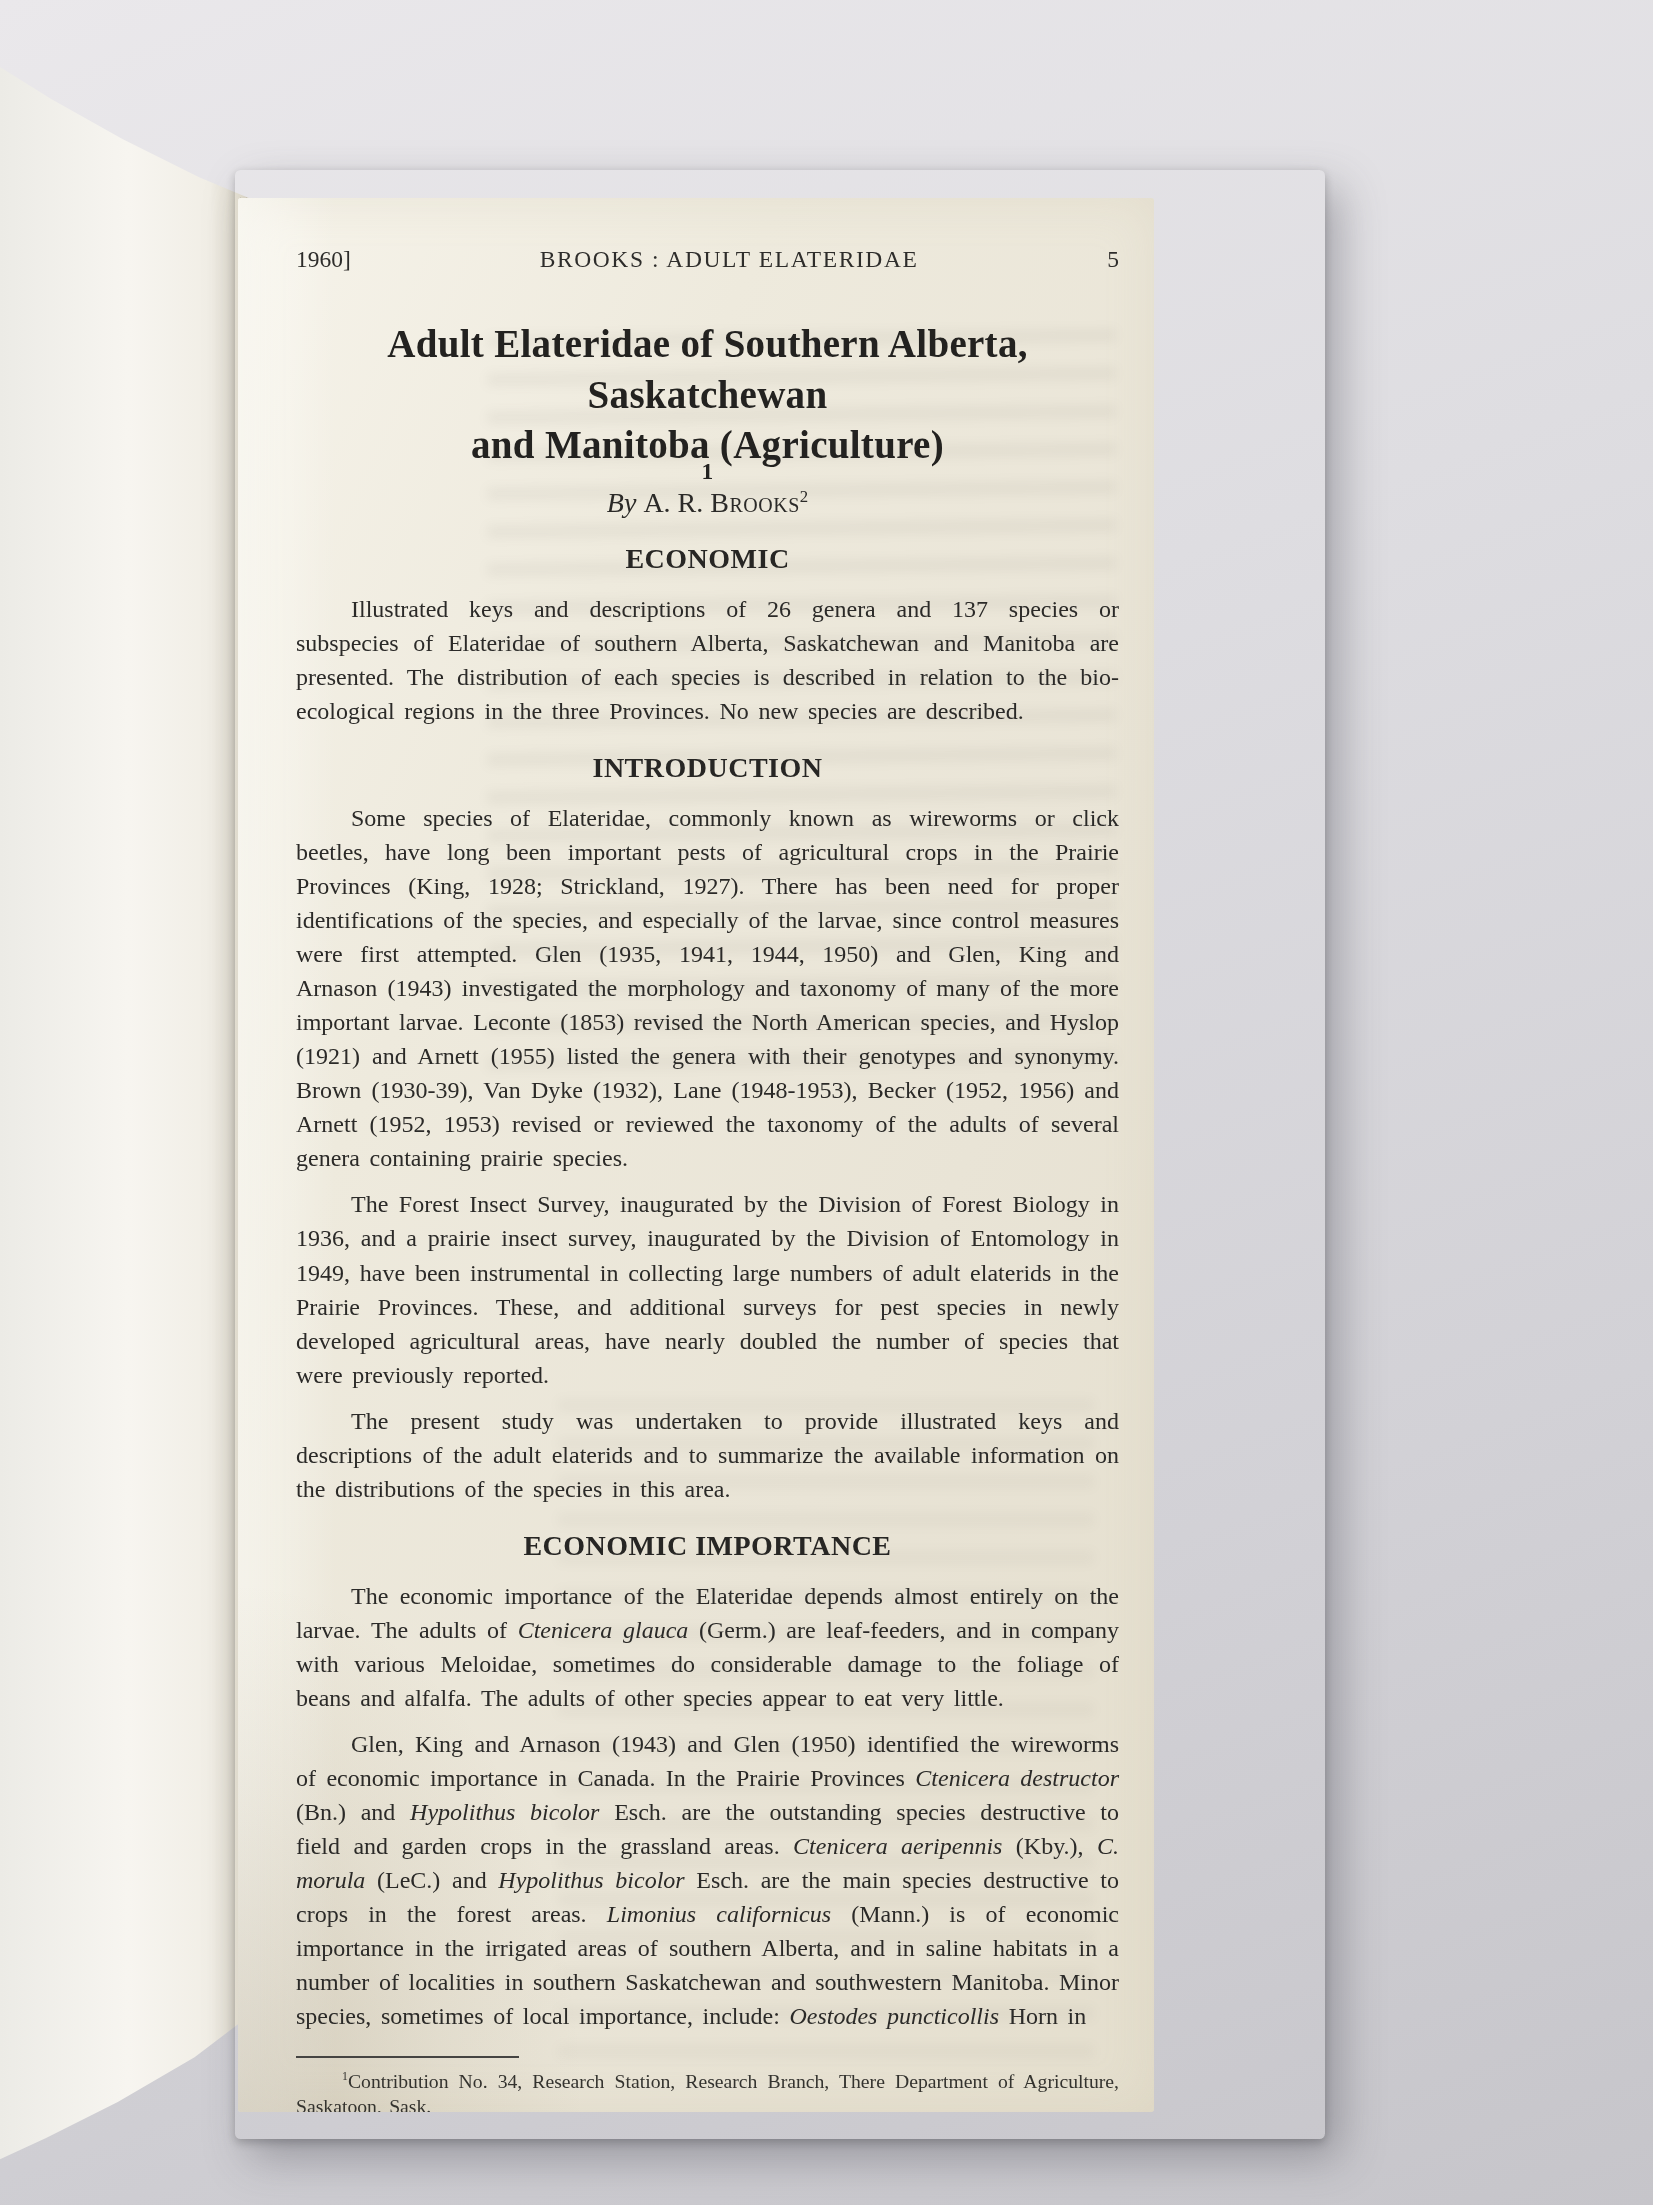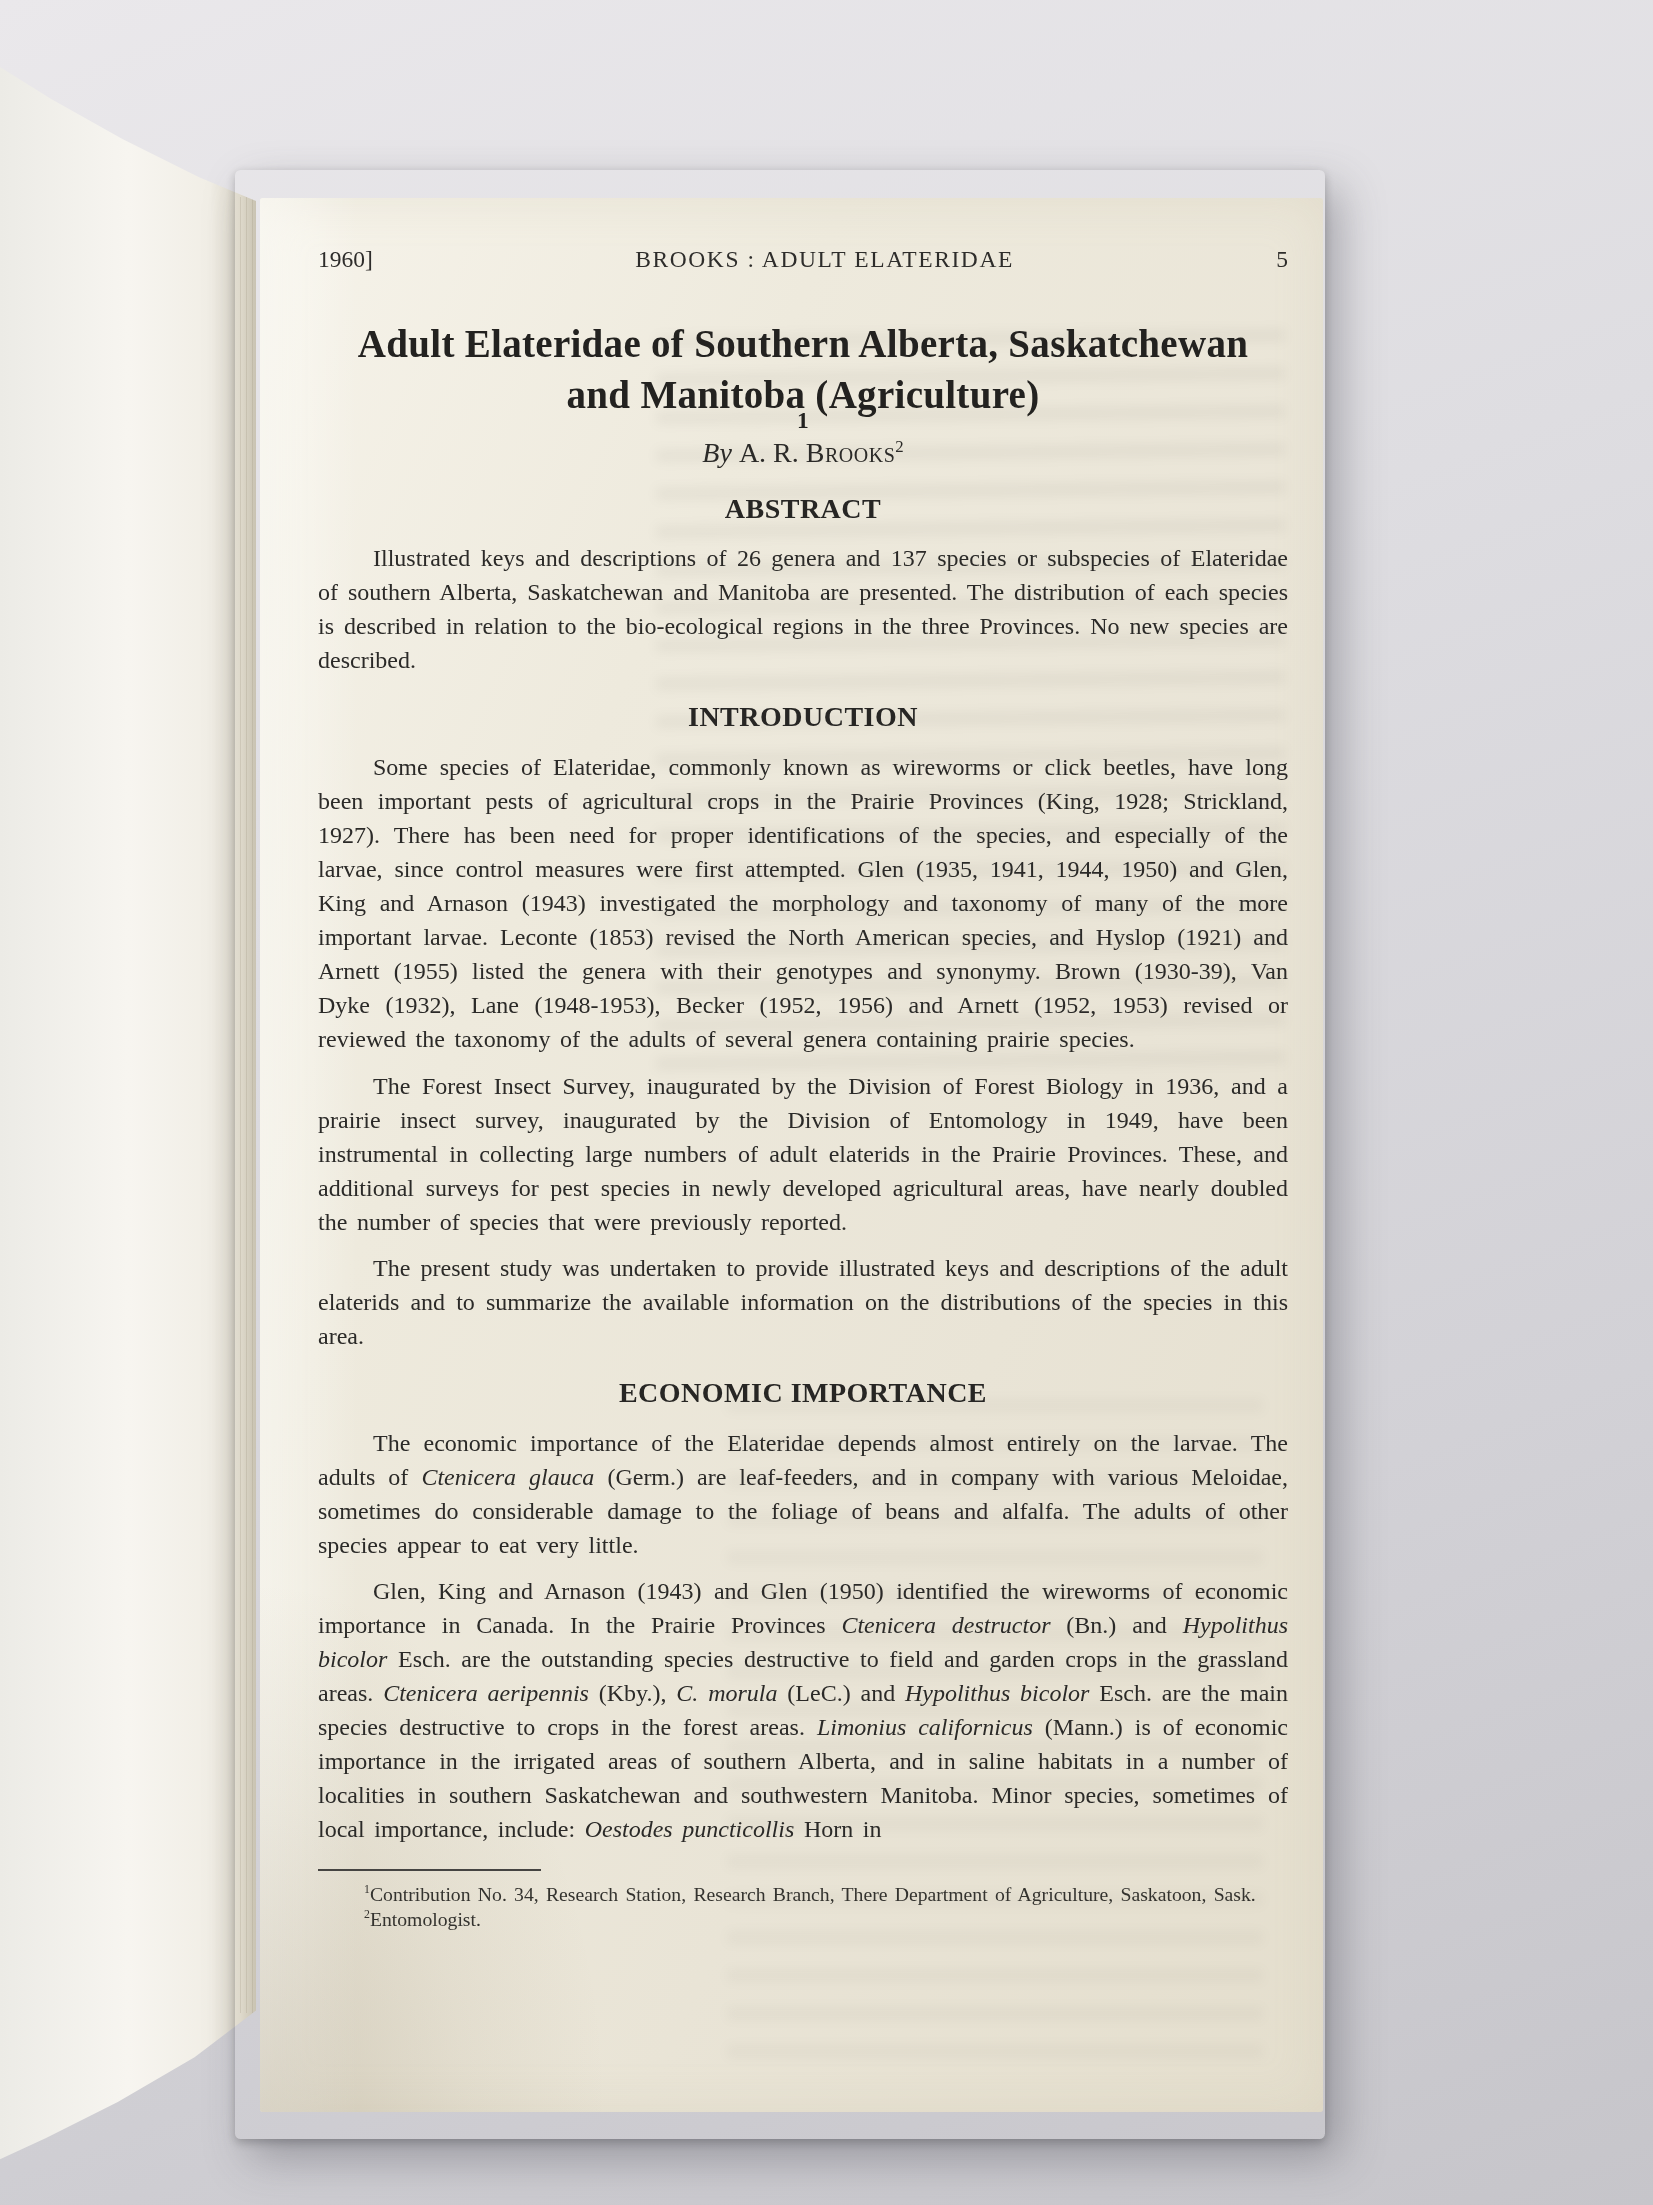--- a/index.html
+++ b/index.html
@@ -25,21 +25,21 @@
   
   .book-cover {
     position:absolute; left:235px; top:170px; width:1090px; height:1969px;
     background:linear-gradient(125deg,#4a67533 0%,transparent 45%),
                linear-gradient(115deg,#416050 0%,#2b4a39 35%,#1e3b2c 70%,#152e20 100%);
     border-radius:5.5px;
     box-shadow:14.2px 18.6px 44px rgba(70,70,82,0.38), 0 3.3px 9.8px rgba(0,0,0,0.22);
   }
   
   .page {
-    position:absolute; left:260px; top:198px; width:1063px; height:1914px;
+    position:absolute; left:238px; top:198px; width:916px; height:1914px;
     background:linear-gradient(115deg,#f6f3ea 0%,#eeeadd 30%,#e9e4d6 65%,#e4decd 100%);
     border-radius:2.7px; overflow:hidden;
     box-shadow:inset 0 0 49px rgba(190,178,148,0.18);
     color:#2b2a28;
   }
   .page-curl {
     position:absolute; left:0; bottom:0; width:350px; height:536px;
     background:radial-gradient(ellipse at 0% 100%,rgba(122,106,74,0.22) 0%,rgba(122,106,74,0.07) 42%,rgba(122,106,74,0) 70%);
     pointer-events:none;
   }
@@ -122,21 +122,21 @@
         <span>Adult Elateridae of Southern Alberta, Saskatchewan</span>
         <span>
             <span>and Manitoba (Agriculture)</span>
             <span class="seg-sup">1</span>
           </span>
       </h1>
 
       <div class="byline"><span class="seg-i">By </span><span>A. R. </span><span class="seg-sc">Brooks</span><span class="seg-sup">2</span></div>
 
 
-      <h2 class="section-heading first">ABSTRACT</h2>
+      <h2 class="section-heading first">ECONOMIC</h2>
       <p class="body indent">Illustrated keys and descriptions of 26 genera and 137 species or subspecies of Elateridae of southern Alberta, Saskatchewan and Manitoba are presented.  The distribution of each species is described in relation to the bio-ecological regions in the three Provinces.  No new species are described.</p>
 
       <h2 class="section-heading">INTRODUCTION</h2>
       <p class="body indent">Some species of Elateridae, commonly known as wireworms or click beetles, have long been important pests of agricultural crops in the Prairie Provinces (King, 1928; Strickland, 1927).  There has been need for proper identifications of the species, and especially of the larvae, since control measures were first attempted.  Glen (1935, 1941, 1944, 1950) and Glen, King and Arnason (1943) investigated the morphology and taxonomy of many of the more important larvae.  Leconte (1853) revised the North American species, and Hyslop (1921) and Arnett (1955) listed the genera with their genotypes and synonymy.  Brown (1930-39), Van Dyke (1932), Lane (1948-1953), Becker (1952, 1956) and Arnett (1952, 1953) revised or reviewed the taxonomy of the adults of several genera containing prairie species.</p>
       <p class="body indent">The Forest Insect Survey, inaugurated by the Division of Forest Biology in 1936, and a prairie insect survey, inaugurated by the Division of Entomology in 1949, have been instrumental in collecting large numbers of adult elaterids in the Prairie Provinces.  These, and additional surveys for pest species in newly developed agricultural areas, have nearly doubled the number of species that were previously reported.</p>
       <p class="body indent">The present study was undertaken to provide illustrated keys and descriptions of the adult elaterids and to summarize the available information on the distributions of the species in this area.</p>
 
       <h2 class="section-heading">ECONOMIC IMPORTANCE</h2>
       <p class="body indent"><span>The economic importance of the Elateridae depends almost entirely on the larvae.  The adults of </span><span class="seg-i">Ctenicera glauca</span><span> (Germ.) are leaf-feeders, and in company with various Meloidae, sometimes do considerable damage to the foliage of beans and alfalfa.  The adults of other species appear to eat very little.</span></p>
       <p class="body indent"><span>Glen, King and Arnason (1943) and Glen (1950) identified the wireworms of economic importance in Canada.  In the Prairie Provinces </span><span class="seg-i">Ctenicera destructor</span><span> (Bn.) and </span><span class="seg-i">Hypolithus bicolor</span><span> Esch. are the outstanding species destructive to field and garden crops in the grassland areas.  </span><span class="seg-i">Ctenicera aeripennis</span><span> (Kby.), </span><span class="seg-i">C. morula</span><span> (LeC.) and </span><span class="seg-i">Hypolithus bicolor</span><span> Esch. are the main species destructive to crops in the forest areas.  </span><span class="seg-i">Limonius californicus</span><span> (Mann.) is of economic importance in the irrigated areas of southern Alberta, and in saline habitats in a number of localities in southern Saskatchewan and southwestern Manitoba.  Minor species, sometimes of local importance, include: </span><span class="seg-i">Oestodes puncticollis</span><span> Horn in</span></p>

